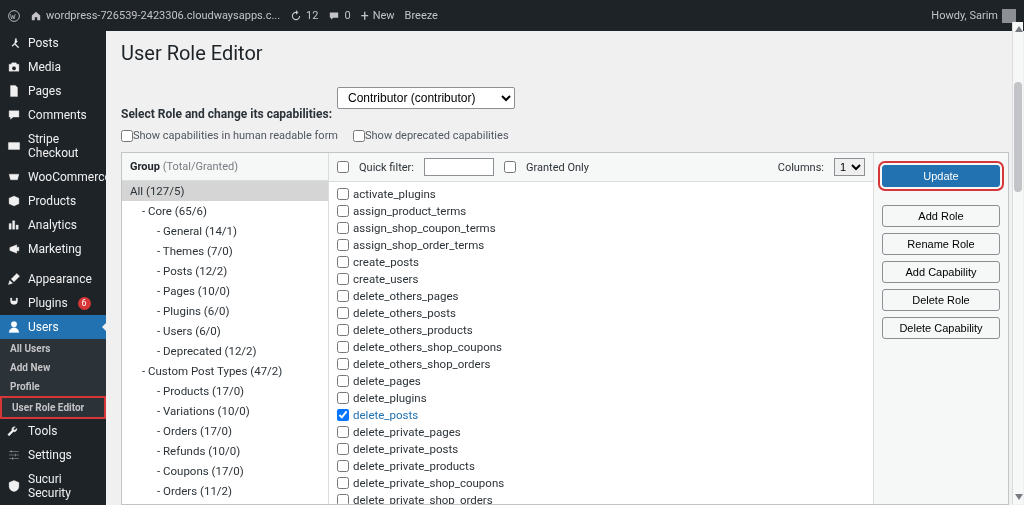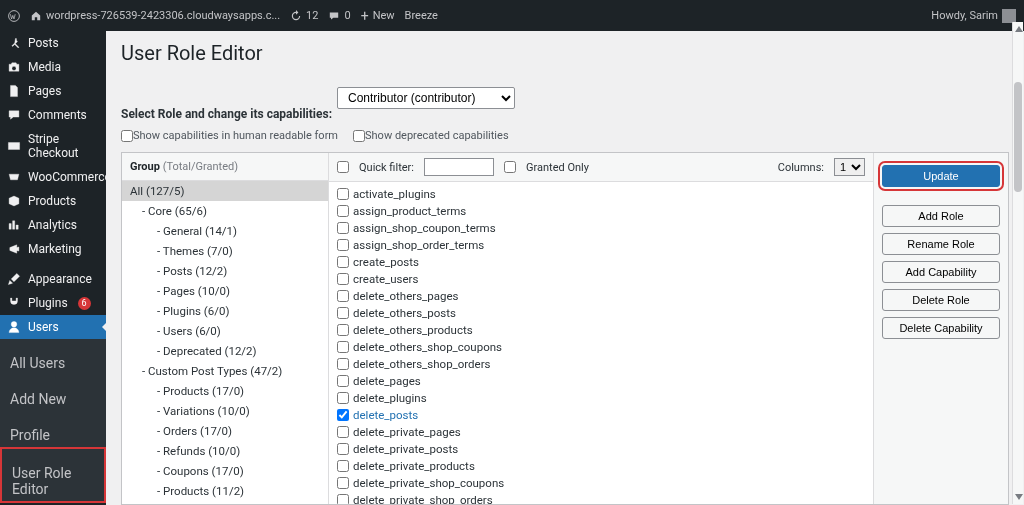--- a/index.html
+++ b/index.html
@@ -50,21 +50,21 @@
     position: absolute;
     right: -1px;
     top: 50%;
     transform: translateY(-50%);
     border: 5px solid transparent;
     border-right-color: #f0f0f1;
   }
   .menu-item svg { width: 14px; height: 14px; fill: rgba(240,246,252,0.6); flex-shrink: 0; }
   .menu-item.active svg { fill: #fff; }
   .submenu { background: #2c3338; }
-  .submenu-item { padding: 16px 7px 4px 10px; color: #c3c4c7; cursor: pointer; font-size: 14px;}
+  .submenu-item { padding: 4px 7px 4px 10px; color: #c3c4c7; cursor: pointer; font-size: 10px; font-weight: bold;}
   .submenu-item.boxed { border: 2px solid #d63638; }
   .update-badge {
     background: #d63638;
     color: #fff;
     border-radius: 50%;
     width: 13px; height: 13px;
     font-size: 9px;
     display: inline-flex;
     align-items: center;
     justify-content: center;
@@ -347,20 +347,21 @@
             <div class="group-row l2">- Pages (10/0)</div>
             <div class="group-row l2">- Plugins (6/0)</div>
             <div class="group-row l2">- Users (6/0)</div>
             <div class="group-row l2">- Deprecated (12/2)</div>
             <div class="group-row l1">- Custom Post Types (47/2)</div>
             <div class="group-row l2">- Products (17/0)</div>
             <div class="group-row l2">- Variations (10/0)</div>
             <div class="group-row l2">- Orders (17/0)</div>
             <div class="group-row l2">- Refunds (10/0)</div>
             <div class="group-row l2">- Coupons (17/0)</div>
+            <div class="group-row l2">- Orders (11/2)</div>
             <div class="group-row l2">- Products (11/2)</div>
             <div class="group-row l1">- Custom capabilities (61/0)</div>
           </div>
       </div>
 
       <div class="caps">
         <div class="caps-filter">
           <input type="checkbox" style="">
           <span>Quick filter:</span>
           <input type="text" style="">

